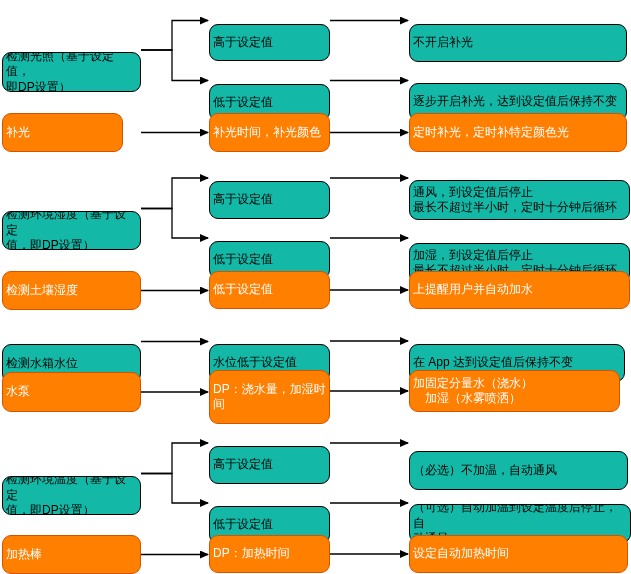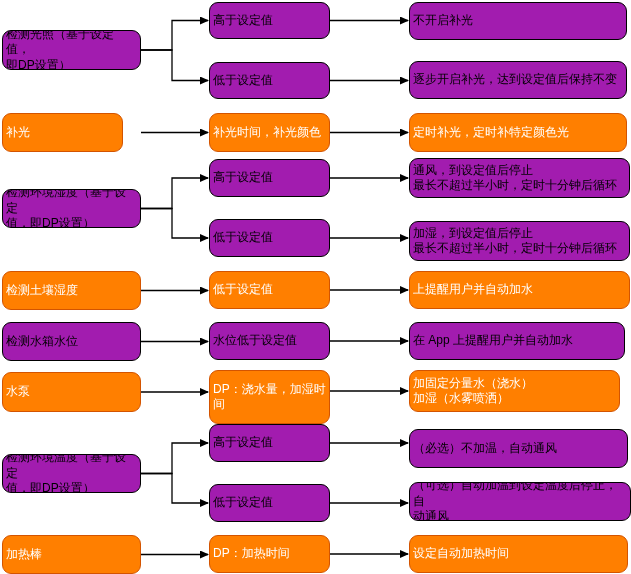--- a/index.html
+++ b/index.html
@@ -18,23 +18,24 @@
     border-radius:9px;
     display:flex;
     align-items:center;
     padding:1px 3px;
     font-size:12px;
     line-height:1.28;
     white-space:pre-line;
     overflow:hidden;
   }
   .node.plain{
-    background:#a21caf;
+    background:#14b8a6;
     border:1.5px solid #000000;
     color:#000000;
+    margin-top:22px;
   }
   .node.accent{
     background:var(--accent-fill,#FF7F00);
     border:1.5px solid var(--accent-border,#D35400);
     color:#ffffff;
   }
 </style>
 </head>
 <body>
 
@@ -84,25 +85,25 @@
     <div class="node plain" style="left: 409px; top: 158px; width: 221px; height: 40px;">通风，到设定值后停止
 最长不超过半小时，定时十分钟后循环</div>
     <div class="node plain" style="left: 209px; top: 219px; width: 121px; height: 38px;">低于设定值</div>
     <div class="node plain" style="left: 409px; top: 221px; width: 221px; height: 40px;">加湿，到设定值后停止
 最长不超过半小时，定时十分钟后循环</div>
     <div class="node accent" style="left: 2px; top: 271px; width: 139px; height: 39px;">检测土壤湿度</div>
     <div class="node accent" style="left: 209px; top: 271px; width: 121px; height: 38px;">低于设定值</div>
     <div class="node accent" style="left: 409px; top: 271px; width: 221px; height: 38px;">上提醒用户并自动加水</div>
     <div class="node plain" style="left: 2px; top: 322px; width: 139px; height: 39px;">检测水箱水位</div>
     <div class="node plain" style="left: 209px; top: 322px; width: 121px; height: 38px;">水位低于设定值</div>
-    <div class="node plain" style="left: 409px; top: 322px; width: 216px; height: 38px;">在 App 上提醒用户并自动加水</div>
+    <div class="node plain" style="left: 409px; top: 322px; width: 216px; height: 38px;">在 App 达到设定值后保持不变</div>
     <div class="node accent" style="left: 2px; top: 372px; width: 139px; height: 40px;">水泵</div>
     <div class="node accent" style="left: 209px; top: 370px; width: 121px; height: 54px;">DP：浇水量，加湿时
 间</div>
-    <div class="node accent" style="left: 409px; top: 370px; width: 211px; height: 42px;">加固定分量水（浇水）
+    <div class="node accent" style="left: 409px; top: 370px; width: 211px; height: 42px; text-align: center;">加固定分量水（浇水）
 加湿（水雾喷洒）</div>
     <div class="node plain" style="left: 2px; top: 454px; width: 139px; height: 39px;">检测环境温度（基于设定
 值，即DP设置）</div>
     <div class="node plain" style="left: 209px; top: 424px; width: 121px; height: 38px;">高于设定值</div>
     <div class="node plain" style="left: 409px; top: 429px; width: 219px; height: 39px;">（必选）不加温，自动通风</div>
     <div class="node plain" style="left: 209px; top: 484px; width: 121px; height: 38px;">低于设定值</div>
     <div class="node plain" style="left: 409px; top: 482px; width: 222px; height: 39px;">（可选）自动加温到设定温度后停止，自
 动通风</div>
     <div class="node accent" style="left: 2px; top: 535px; width: 139px; height: 39px;">加热棒</div>
     <div class="node accent" style="left: 209px; top: 535px; width: 121px; height: 38px;">DP：加热时间</div>

